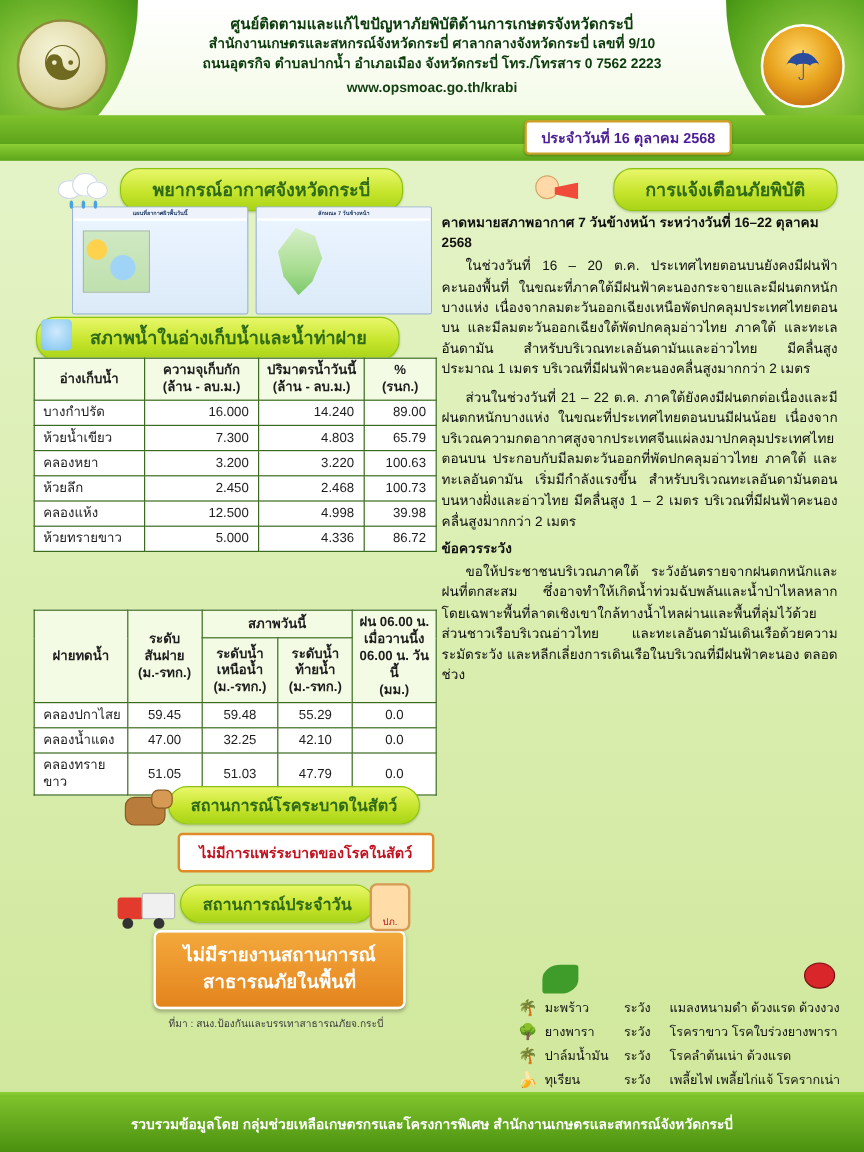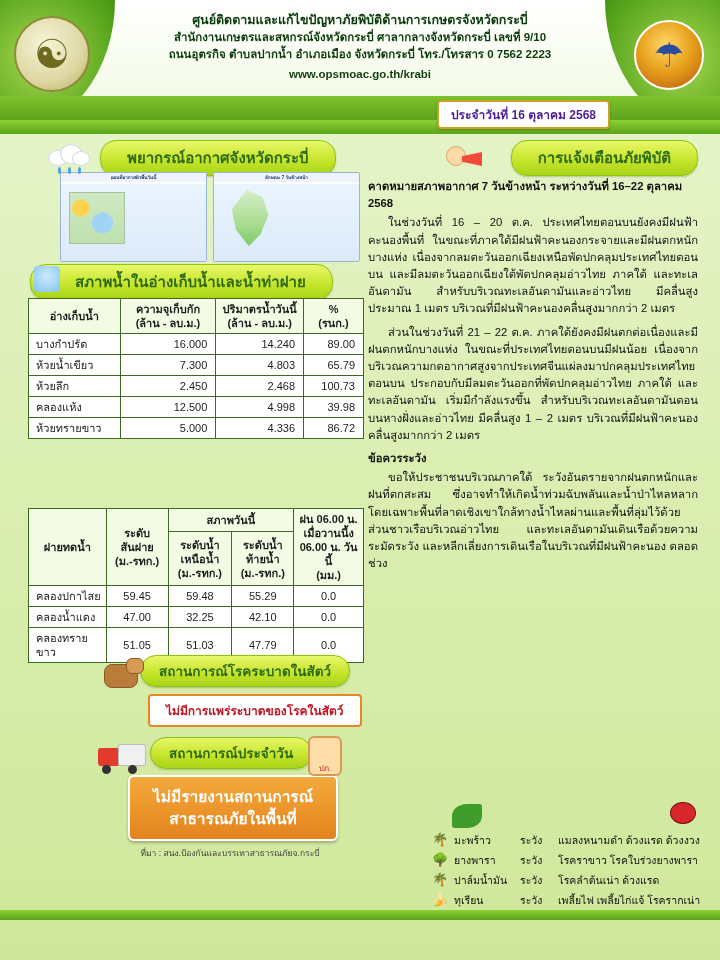--- a/index.html
+++ b/index.html
@@ -371,20 +371,26 @@
           <td class="num">14.240</td>
           <td class="num">89.00</td>
         </tr>
         <tr>
           <td class="name">ห้วยน้ำเขียว</td>
           <td class="num">7.300</td>
           <td class="num">4.803</td>
           <td class="num">65.79</td>
         </tr>
         <tr>
+          <td class="name">คลองหยา</td>
+          <td class="num">3.200</td>
+          <td class="num">3.220</td>
+          <td class="num">100.63</td>
+        </tr>
+        <tr>
           <td class="name">ห้วยลึก</td>
           <td class="num">2.450</td>
           <td class="num">2.468</td>
           <td class="num">100.73</td>
         </tr>
         <tr>
           <td class="name">คลองแห้ง</td>
           <td class="num">12.500</td>
           <td class="num">4.998</td>
           <td class="num">39.98</td>
@@ -515,14 +521,15 @@
     </div>
     <div class="plant-row">
       <div class="ico">🍌</div>
       <div class="crop">ทุเรียน</div>
       <div class="warn">ระวัง</div>
       <div class="desc">เพลี้ยไฟ เพลี้ยไก่แจ้ โรครากเน่า</div>
     </div>
   </div>
 
   <div class="footer-top"></div>
+  <div class="footer">รวบรวมข้อมูลโดย กลุ่มช่วยเหลือเกษตรกรและโครงการพิเศษ สำนักงานเกษตรและสหกรณ์จังหวัดกระบี่</div>
 
 </div>
 
 </body></html>

